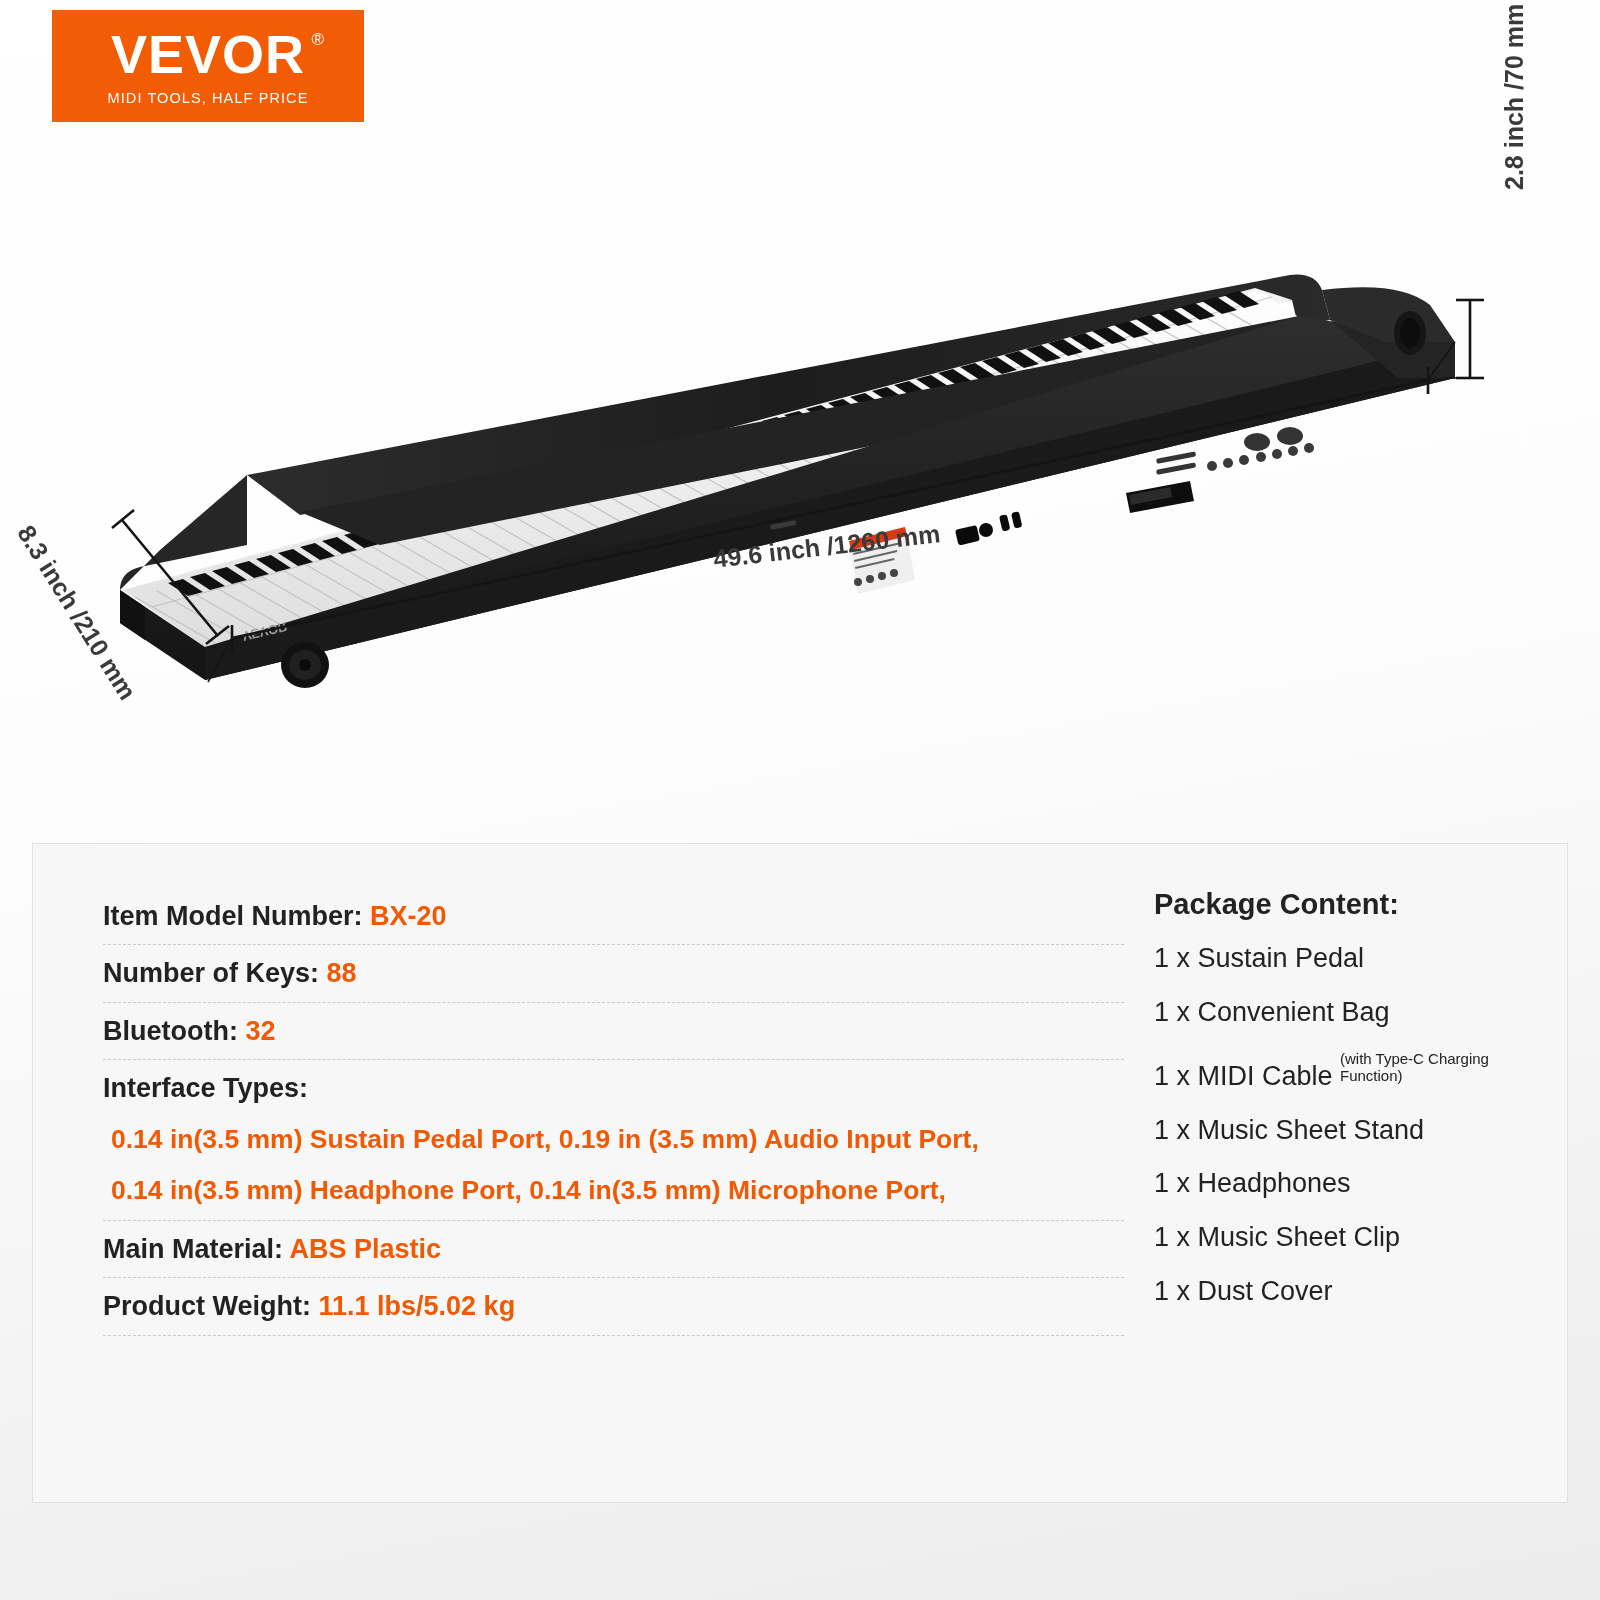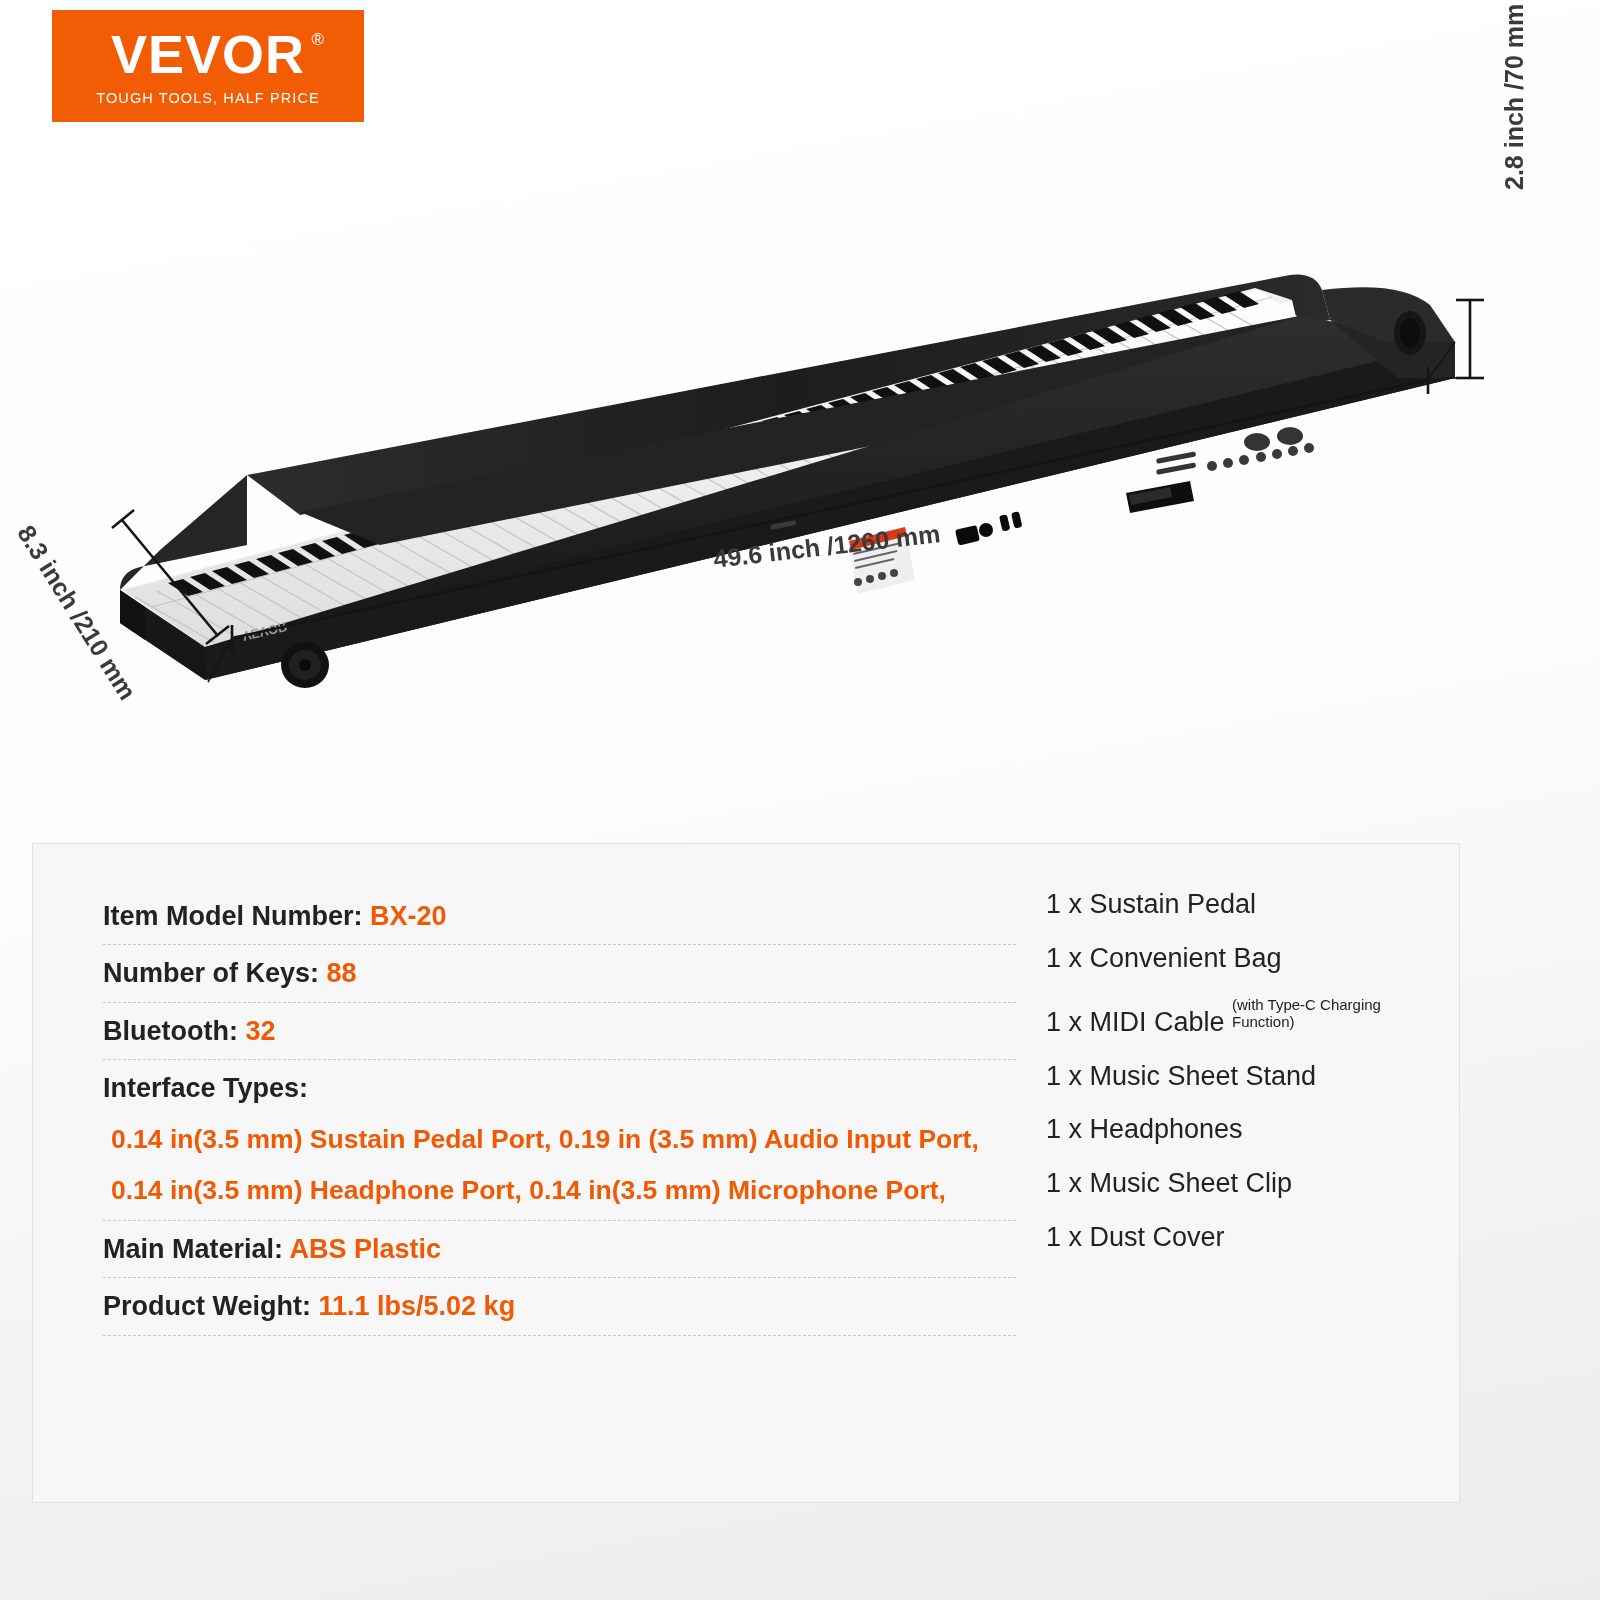--- a/index.html
+++ b/index.html
@@ -93,21 +93,21 @@
     top: 70px;
     transform: rotate(-90deg);
     transform-origin: left top;
   }
 
   
   .spec-panel {
     position: absolute;
     left: 32px;
     top: 843px;
-    width: 1428px;
+    width: 1536px;
     height: 660px;
     background: #f7f7f7;
     border: 1px solid #e2e2e2;
     box-sizing: border-box;
   }
   .spec-inner {
     position: absolute;
     inset: 0;
     padding: 44px 52px 30px 38px;
     display: flex;
@@ -172,21 +172,21 @@
 </style>
 </head>
 <body>
 
 <div class="page-bg"></div>
 
 <div class="logo">
   <div class="logo-word">
     <span>VEVOR</span><span class="logo-reg">®</span>
   </div>
-  <div class="logo-tag">TOUGH TOOLS, HALF PRICE</div>
+  <div class="logo-tag">MIDI TOOLS, HALF PRICE</div>
 </div>
 
 <div class="hero">
   <svg width="1600" height="700" viewBox="0 0 1600 700" xmlns="http://www.w3.org/2000/svg">
     <defs>
       <linearGradient id="bodyTop" x1="0" y1="0" x2="1" y2="0">
         <stop offset="0" stop-color="#2c2c2c"></stop>
         <stop offset="0.5" stop-color="#1d1d1d"></stop>
         <stop offset="1" stop-color="#2a2a2a"></stop>
       </linearGradient>
@@ -440,20 +440,21 @@
       </div>
 
       <div class="spec-row">
         <span>Product Weight:</span>
         <span class="val">11.1 lbs/5.02 kg</span>
       </div>
 
     </div>
 
     <div class="spec-right">
+      <div class="pkg-title">Package Content:</div>
 
       <div class="pkg-item">
         <span>1 x Sustain Pedal</span>
       </div>
       <div class="pkg-item">
         <span>1 x Convenient Bag</span>
       </div>
       <div class="pkg-item">
         <span>1 x MIDI Cable</span>
         <span class="pkg-note">(with Type-C Charging Function)</span>

